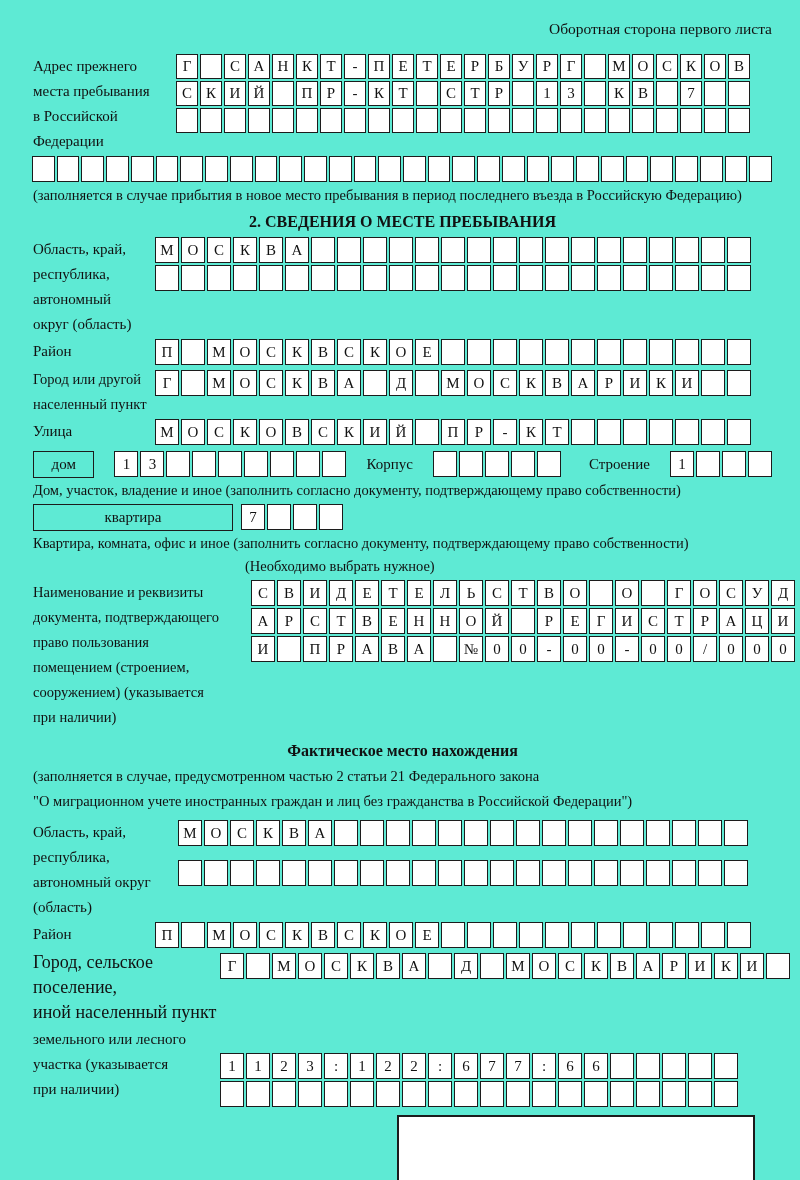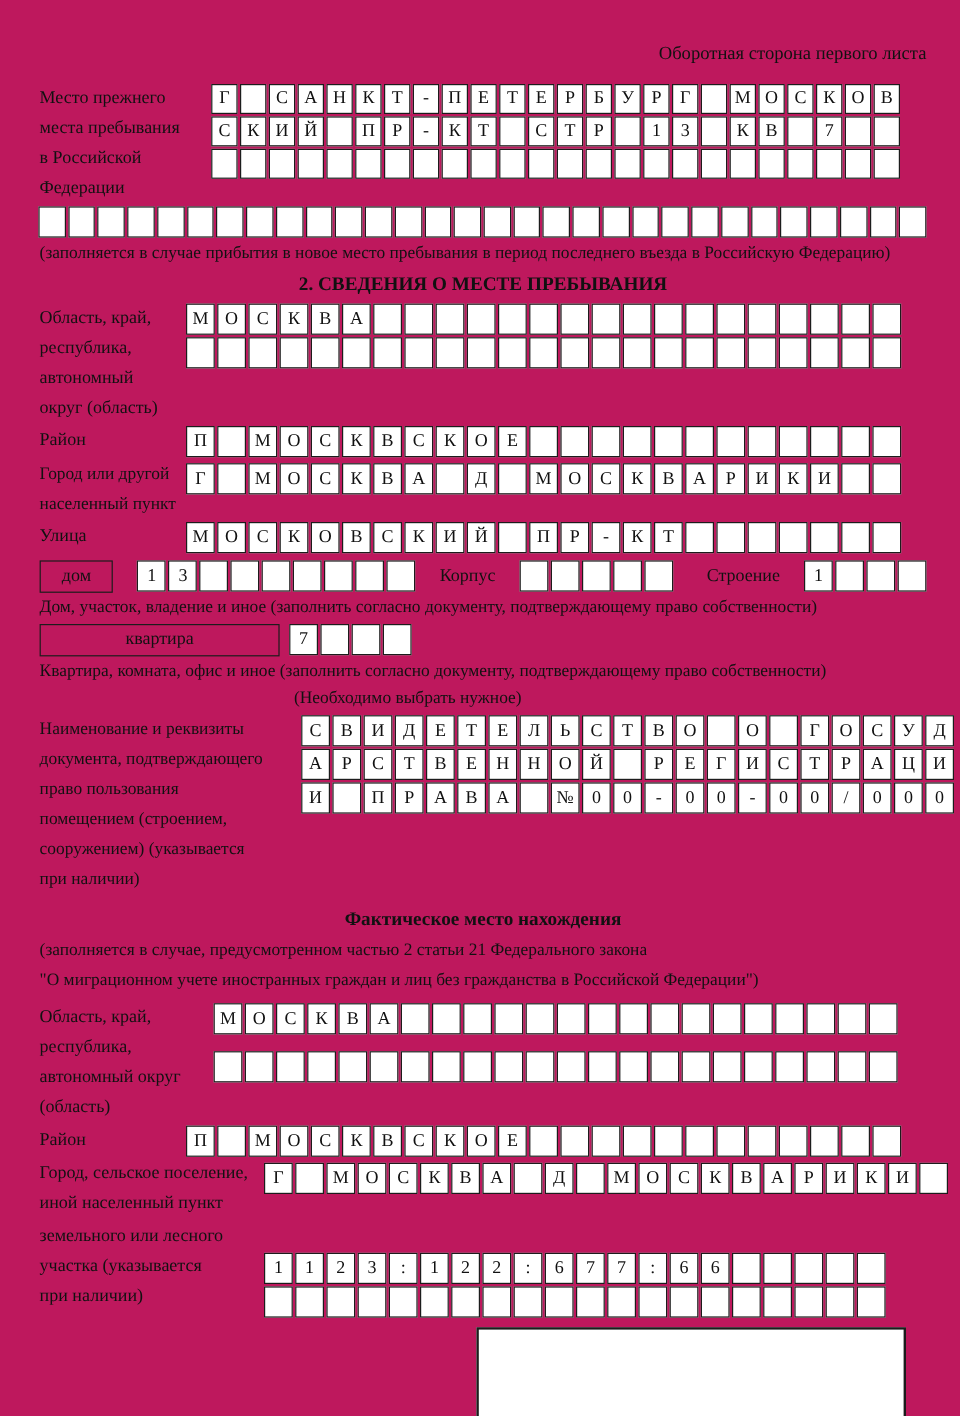--- a/index.html
+++ b/index.html
@@ -1,26 +1,26 @@
 <!DOCTYPE html>
 <html><head>
 <meta charset="utf-8">
 <style>
   html,body{margin:0;padding:0;background:#fff;}
   .page{
     position:relative;
     width:800px;height:1180px;
     margin:0 auto;
-    background:#be185d;
+    background:#5eead4;
     color:#111;
     font-family:"Liberation Serif","DejaVu Serif",serif;
     font-size:15px;
     overflow:hidden;
     box-sizing:border-box;
-    padding:36px 28px 0 33px;
+    padding:20px 28px 0 33px;
   }
   .hdr-right{text-align:right;font-size:15.5px;margin-bottom:16px;}
   .frow{display:flex;align-items:flex-start;}
   .flabel{line-height:24px;flex-shrink:0;}
   .cellcol{display:flex;flex-direction:column;gap:2px;}
   .cells{display:flex;gap:2px;}
   .cell{
     box-sizing:border-box;
     width:24px;height:26px;
     border:1.6px solid #1c1c1c;
@@ -56,21 +56,21 @@
 </style>
 </head>
 <body>
 
 <div class="page">
 
   <div class="hdr-right">Оборотная сторона первого листа</div>
 
   <div class="frow">
     <div class="flabel lines" style="width:143px;">
-        <div>Место прежнего</div>
+        <div>Адрес прежнего</div>
         <div>места пребывания</div>
         <div>в Российской</div>
         <div>Федерации</div>
       </div>
     <div class="cellcol">
       <div class="cells narrow">
           <span class="cell">Г</span>
           <span class="cell"></span>
           <span class="cell">С</span>
           <span class="cell">А</span>
@@ -550,21 +550,21 @@
         <span class="cell"></span>
         <span class="cell"></span>
         <span class="cell"></span>
         <span class="cell"></span>
         <span class="cell"></span>
         <span class="cell"></span>
       </div>
   </div>
 
   <div class="frow mt2">
-    <div class="flabel lines" style="width:187px;font-size:15px;">
+    <div class="flabel lines" style="width:187px;font-size:18px;">
         <div>Город, сельское поселение,</div>
         <div>иной населенный пункт</div>
       </div>
     <div class="cells" style="margin-top:3px;">
         <span class="cell">Г</span>
         <span class="cell"></span>
         <span class="cell">М</span>
         <span class="cell">О</span>
         <span class="cell">С</span>
         <span class="cell">К</span>

